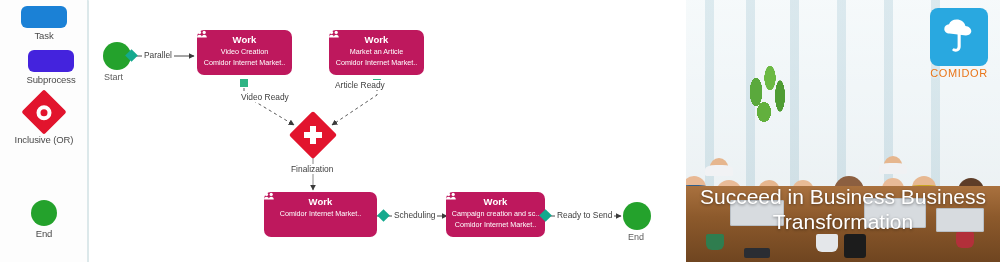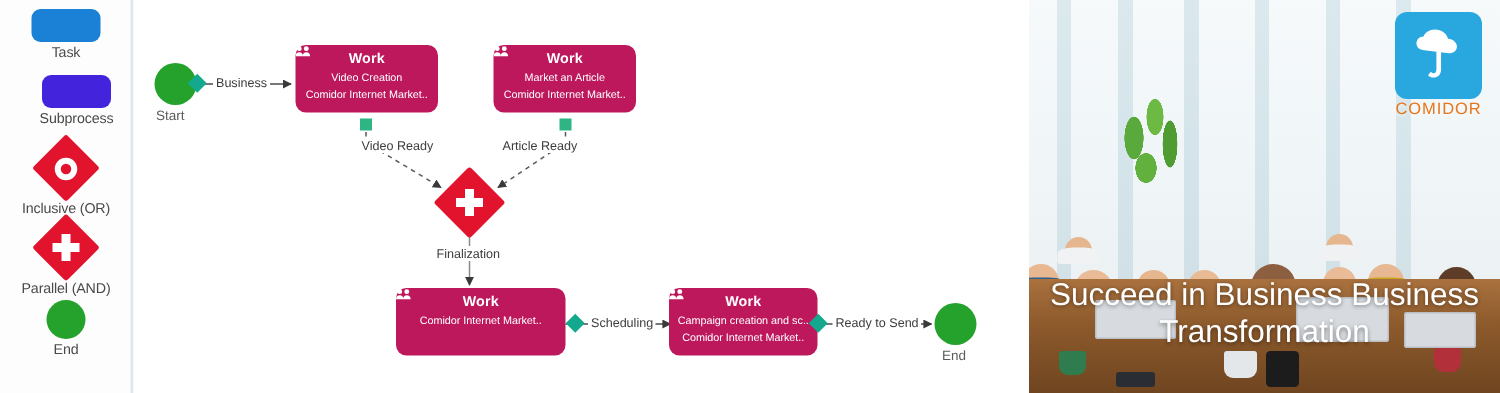--- a/index.html
+++ b/index.html
@@ -293,28 +293,20 @@
 
     <div class="legend-item" style="position:absolute;left:0;top:92px;width:88px;">
       <div class="diamond-wrap">
         <div class="shape-diamond">
             <div class="ring-glyph"></div>
           </div>
       </div>
       <div class="legend-label">Inclusive (OR)</div>
     </div>
 
-    <div class="legend-item" style="position:absolute;left:0;top:145px;width:88px;">
-      <div class="diamond-wrap">
-        <div class="shape-diamond">
-            <div class="plus-glyph"></div>
-          </div>
-      </div>
-      <div class="legend-label">Parallel (AND)</div>
-    </div>
 
     <div class="legend-item" style="position:absolute;left:0;top:200px;width:88px;">
       <div class="shape-end"></div>
       <div class="legend-label">End</div>
     </div>
   </div>
   <div class="legend-divider"></div>
   <div class="legend-top-line"></div>
 
   <div class="canvas">
@@ -338,21 +330,21 @@
       <line x1="224" y1="152" x2="224" y2="190" stroke="#8a8a8a" stroke-width="1" marker-end="url(#arr)"></line>
 
       <line x1="288" y1="216" x2="358" y2="216" stroke="#4a4a4a" stroke-width="1" marker-end="url(#arr)"></line>
 
       <line x1="450" y1="216" x2="532" y2="216" stroke="#4a4a4a" stroke-width="1" marker-end="url(#arr)"></line>
     </svg>
 
     <div class="circle-node" style="left:14px;top:42px;"></div>
     <div class="node-caption" style="left:15px;top:72px;">Start</div>
     <div class="handle-diamond" style="left:38px;top:51px;"></div>
-    <div class="edge-label" style="left:53px;top:50px;">Business</div>
+    <div class="edge-label" style="left:53px;top:50px;">Parallel</div>
 
     <div class="node" style="left:108px;top:30px;width:95px;height:45px;">
       <div class="node-title">Work</div>
       <div class="node-sub">Video Creation</div>
       <div class="node-owner">
         <svg class="people-icon" width="10" height="8" viewBox="0 0 16 11">
           <circle cx="4" cy="3" r="2.6" fill="#fff"></circle>
           <circle cx="11.5" cy="3" r="2.6" fill="#fff"></circle>
           <path d="M0 11c0-2.6 1.8-4.2 4-4.2S8 8.4 8 11z" fill="#fff"></path>
           <path d="M7.6 11c0-2.6 1.8-4.2 4-4.2s4 1.6 4 4.2z" fill="#fff"></path>
@@ -370,21 +362,21 @@
         <svg class="people-icon" width="10" height="8" viewBox="0 0 16 11">
           <circle cx="4" cy="3" r="2.6" fill="#fff"></circle>
           <circle cx="11.5" cy="3" r="2.6" fill="#fff"></circle>
           <path d="M0 11c0-2.6 1.8-4.2 4-4.2S8 8.4 8 11z" fill="#fff"></path>
           <path d="M7.6 11c0-2.6 1.8-4.2 4-4.2s4 1.6 4 4.2z" fill="#fff"></path>
         </svg>
         <span>Comidor Internet Market..</span>
       </div>
     </div>
     <div class="handle-square" style="left:284px;top:79px;"></div>
-    <div class="edge-label" style="left:244px;top:92px;">Article Ready</div>
+    <div class="edge-label" style="left:244px;top:80px;">Article Ready</div>
 
     <div class="gateway" style="left:207px;top:118px;">
       <div class="plus-glyph"></div>
     </div>
     <div class="edge-label" style="left:200px;top:164px;text-align:center;">Finalization</div>
 
     <div class="node" style="left:175px;top:192px;width:113px;height:45px;">
       <div class="node-title">Work</div>
       <div class="node-owner">
         <svg class="people-icon" width="10" height="8" viewBox="0 0 16 11">

